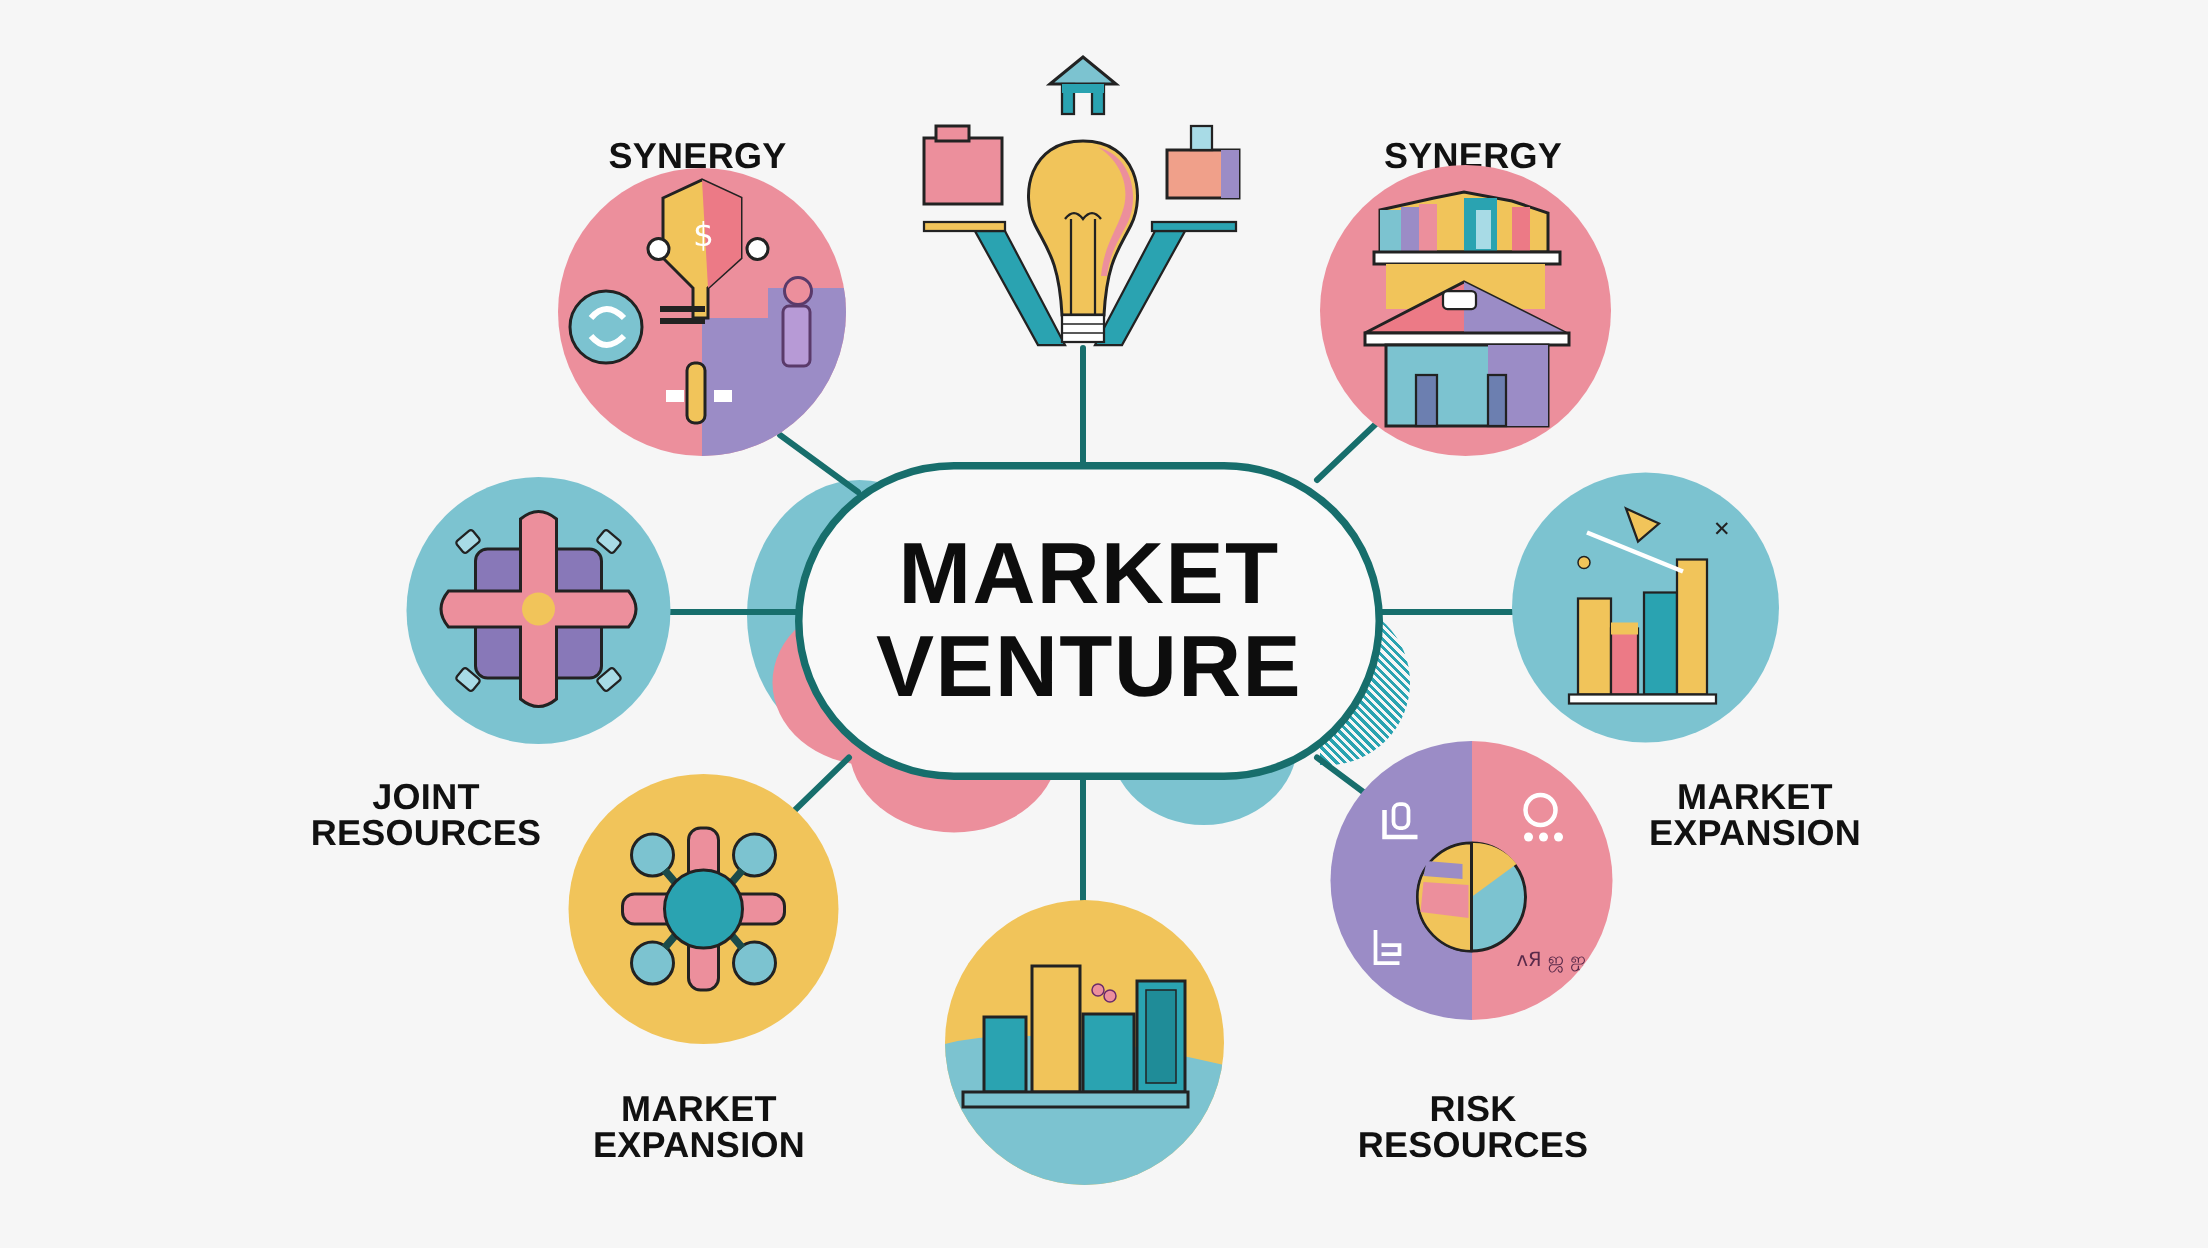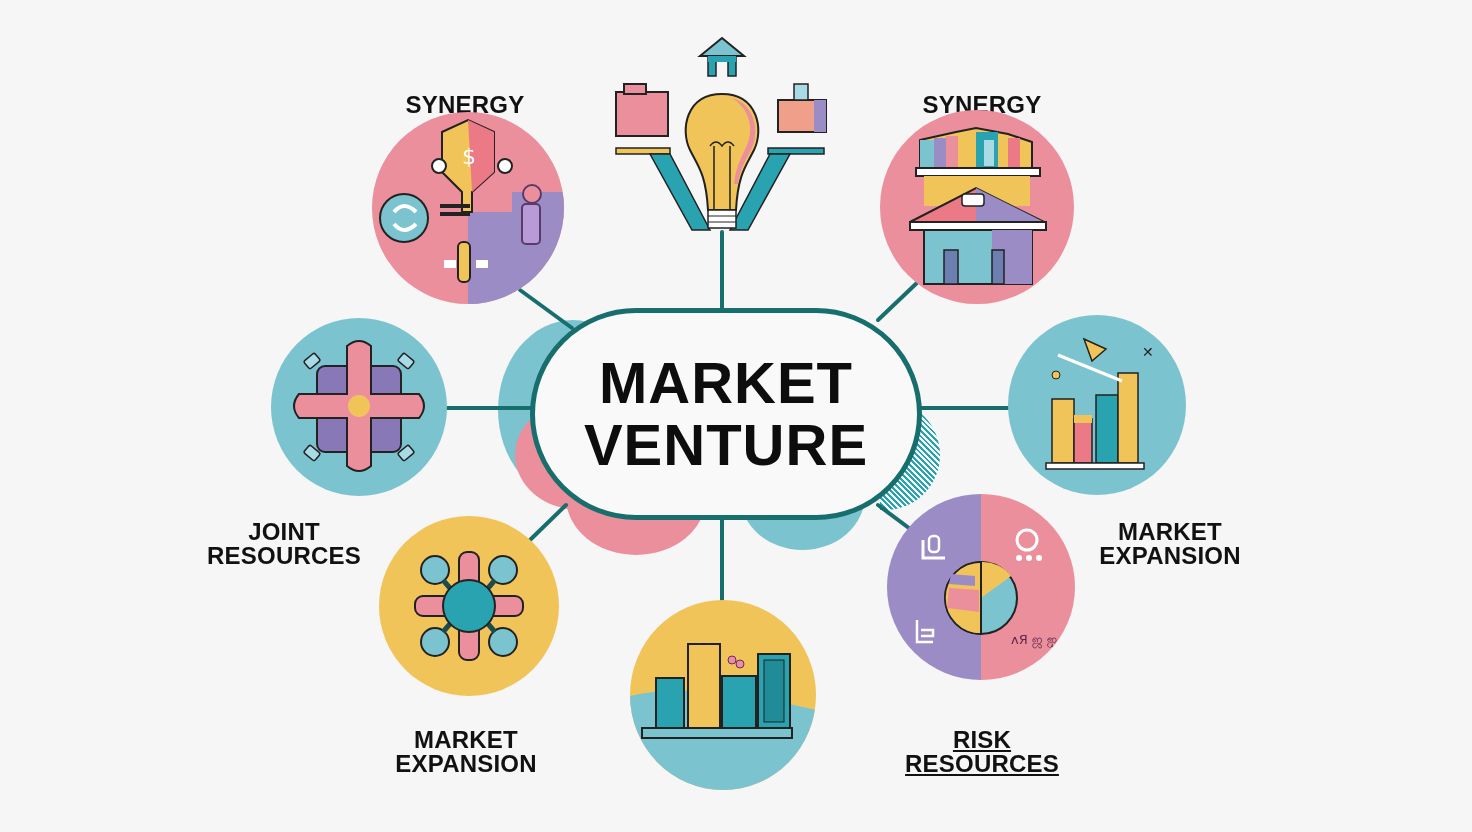--- a/index.html
+++ b/index.html
@@ -216,18 +216,18 @@
       <path d="M36 46 L36 64 L58 64" stroke="#fff" stroke-width="3" fill="none"></path>
       <rect x="42" y="42" width="10" height="16" rx="4" stroke="#fff" stroke-width="2.5" fill="none"></rect>
       <path d="M30 126 L30 148 L46 148 M34 136 L46 136 L46 142 L34 142" stroke="#fff" stroke-width="2.5" fill="none"></path>
       <circle cx="140" cy="46" r="10" stroke="#fff" stroke-width="3" fill="none"></circle>
       <circle cx="132" cy="64" r="3" fill="#fff"></circle>
       <circle cx="142" cy="64" r="3" fill="#fff"></circle>
       <circle cx="152" cy="64" r="3" fill="#fff"></circle>
       <text x="124" y="150" font-size="13" fill="#5a2a4a" font-family="DejaVu Sans, sans-serif">ᴧЯ ஜ ஐ</text>
     </svg>
   </div>
-  <div class="label" style="left:982px;top:713px;text-decoration:underline;">
+  <div class="label" style="left:982px;top:713px;">
     <span>RISK</span>
     <span>RESOURCES</span>
   </div>
 
 </div>
 
 </body></html>

